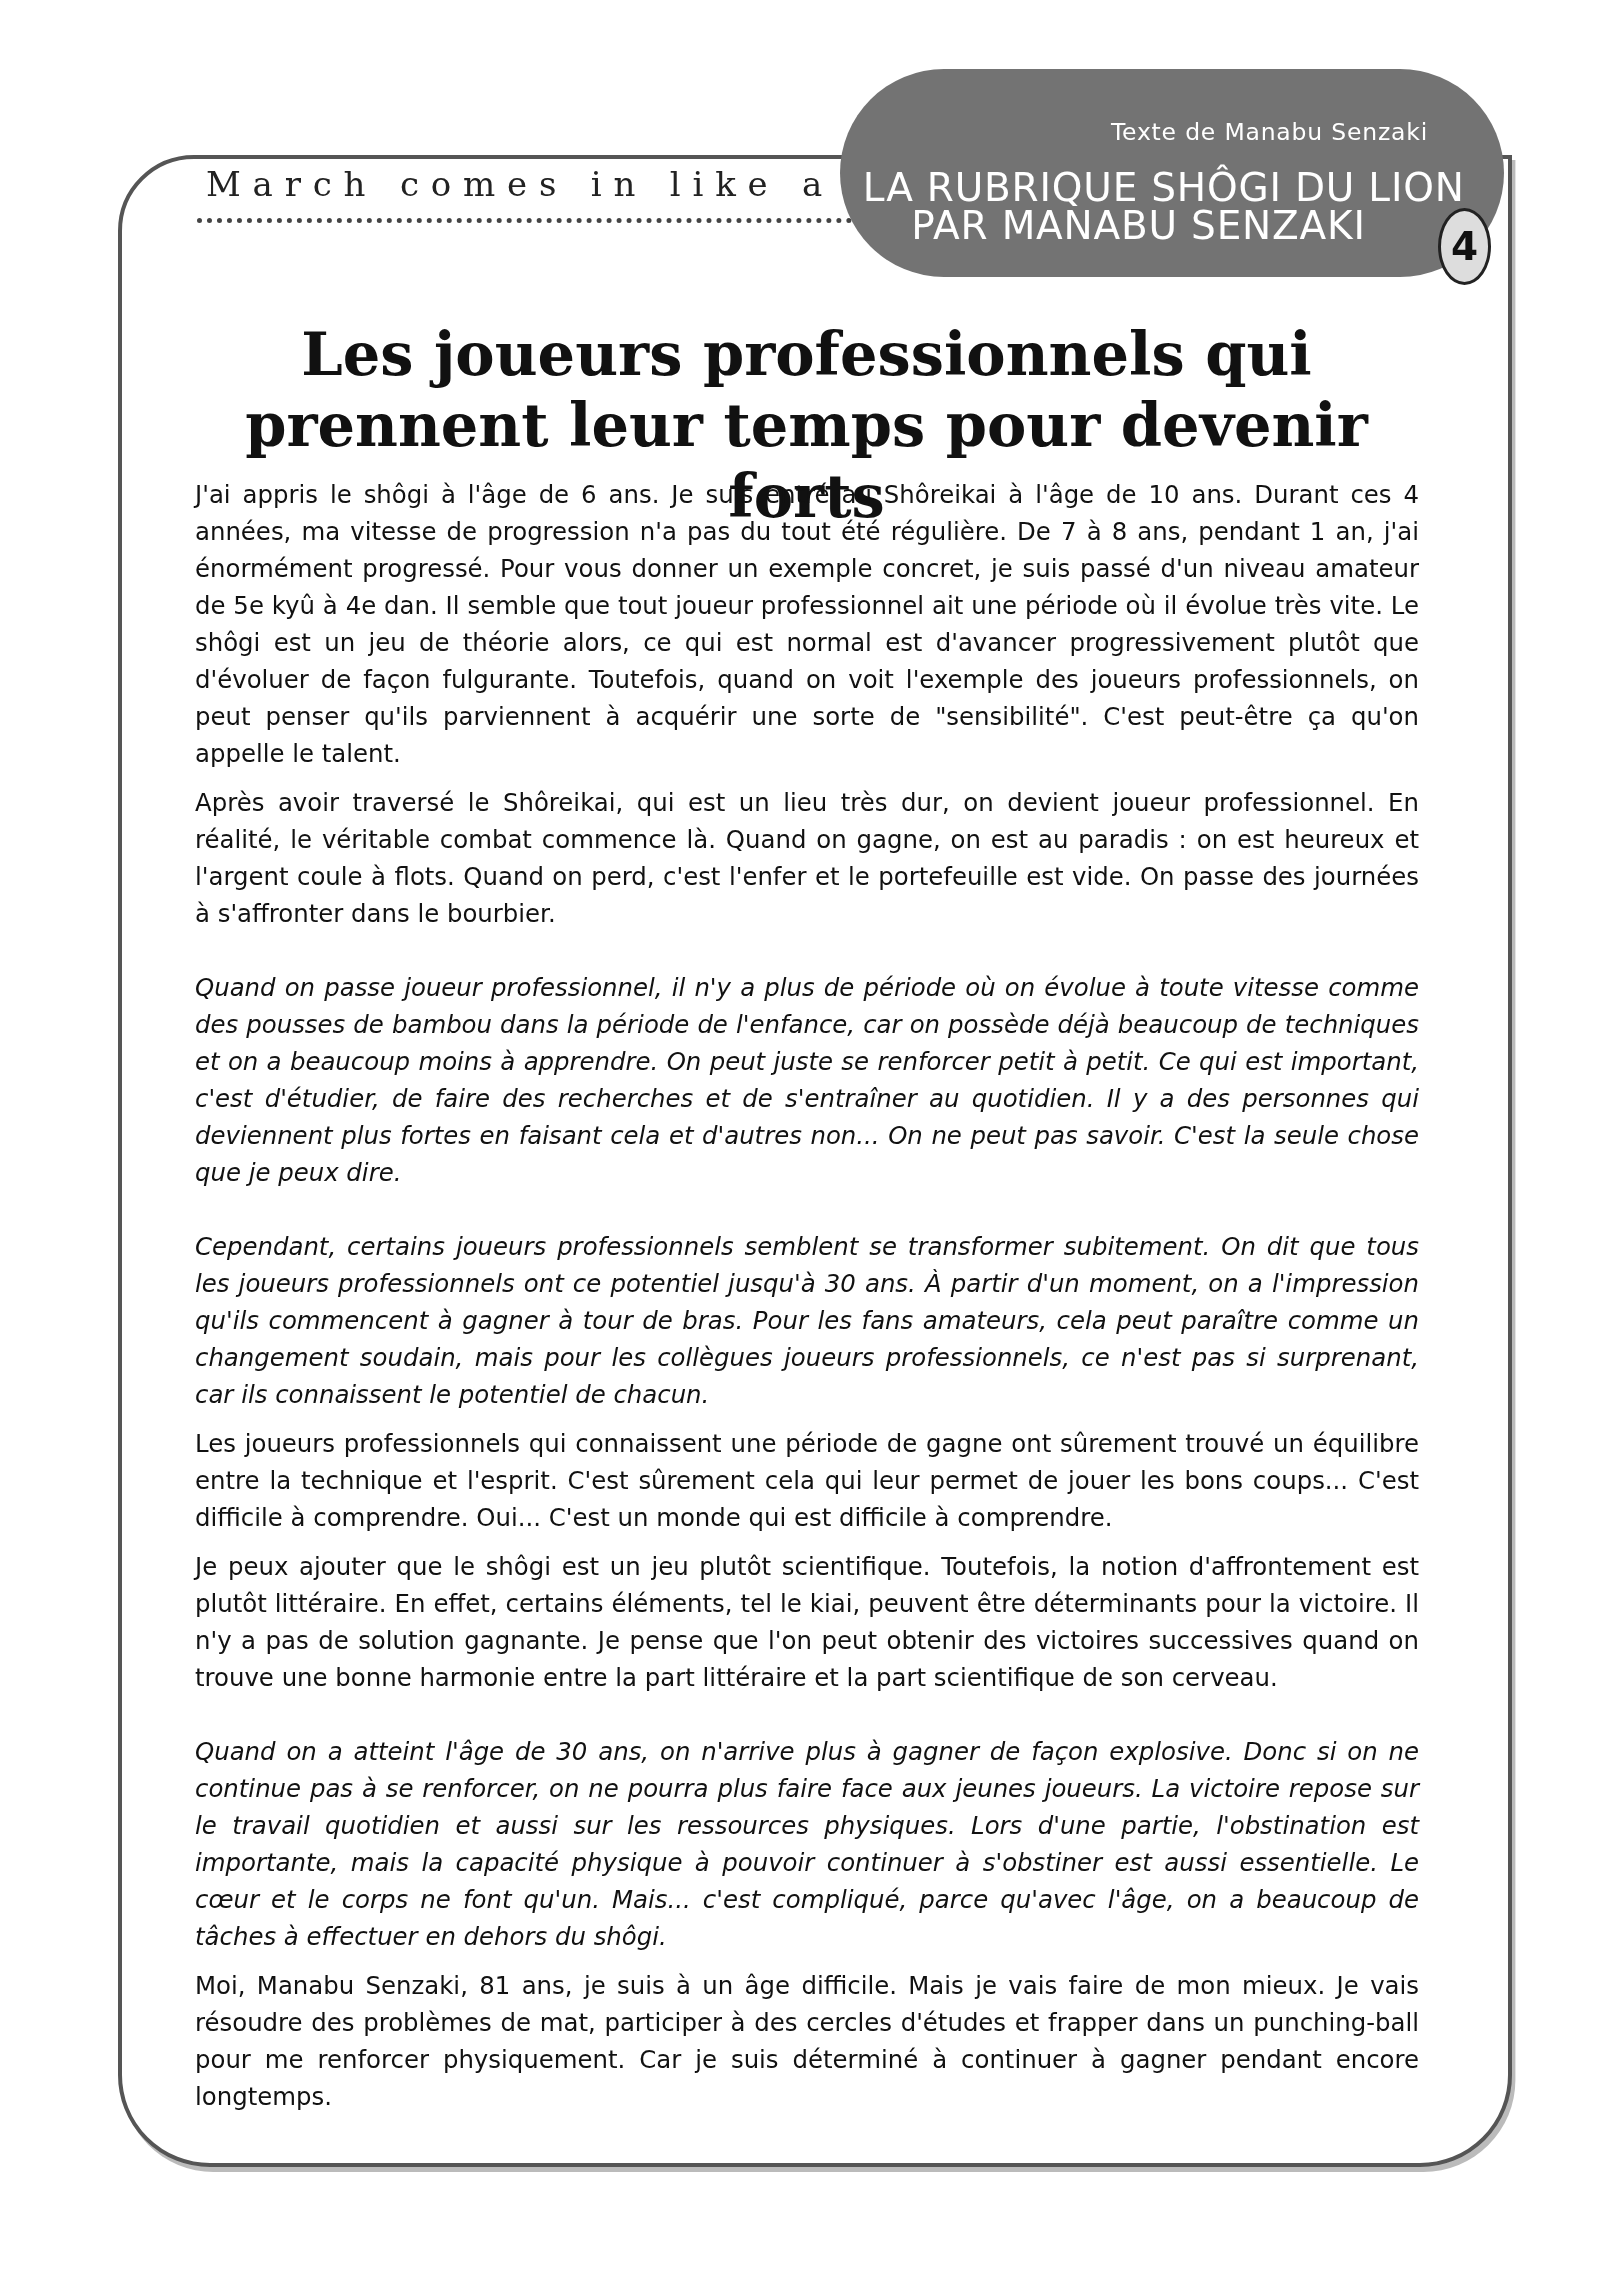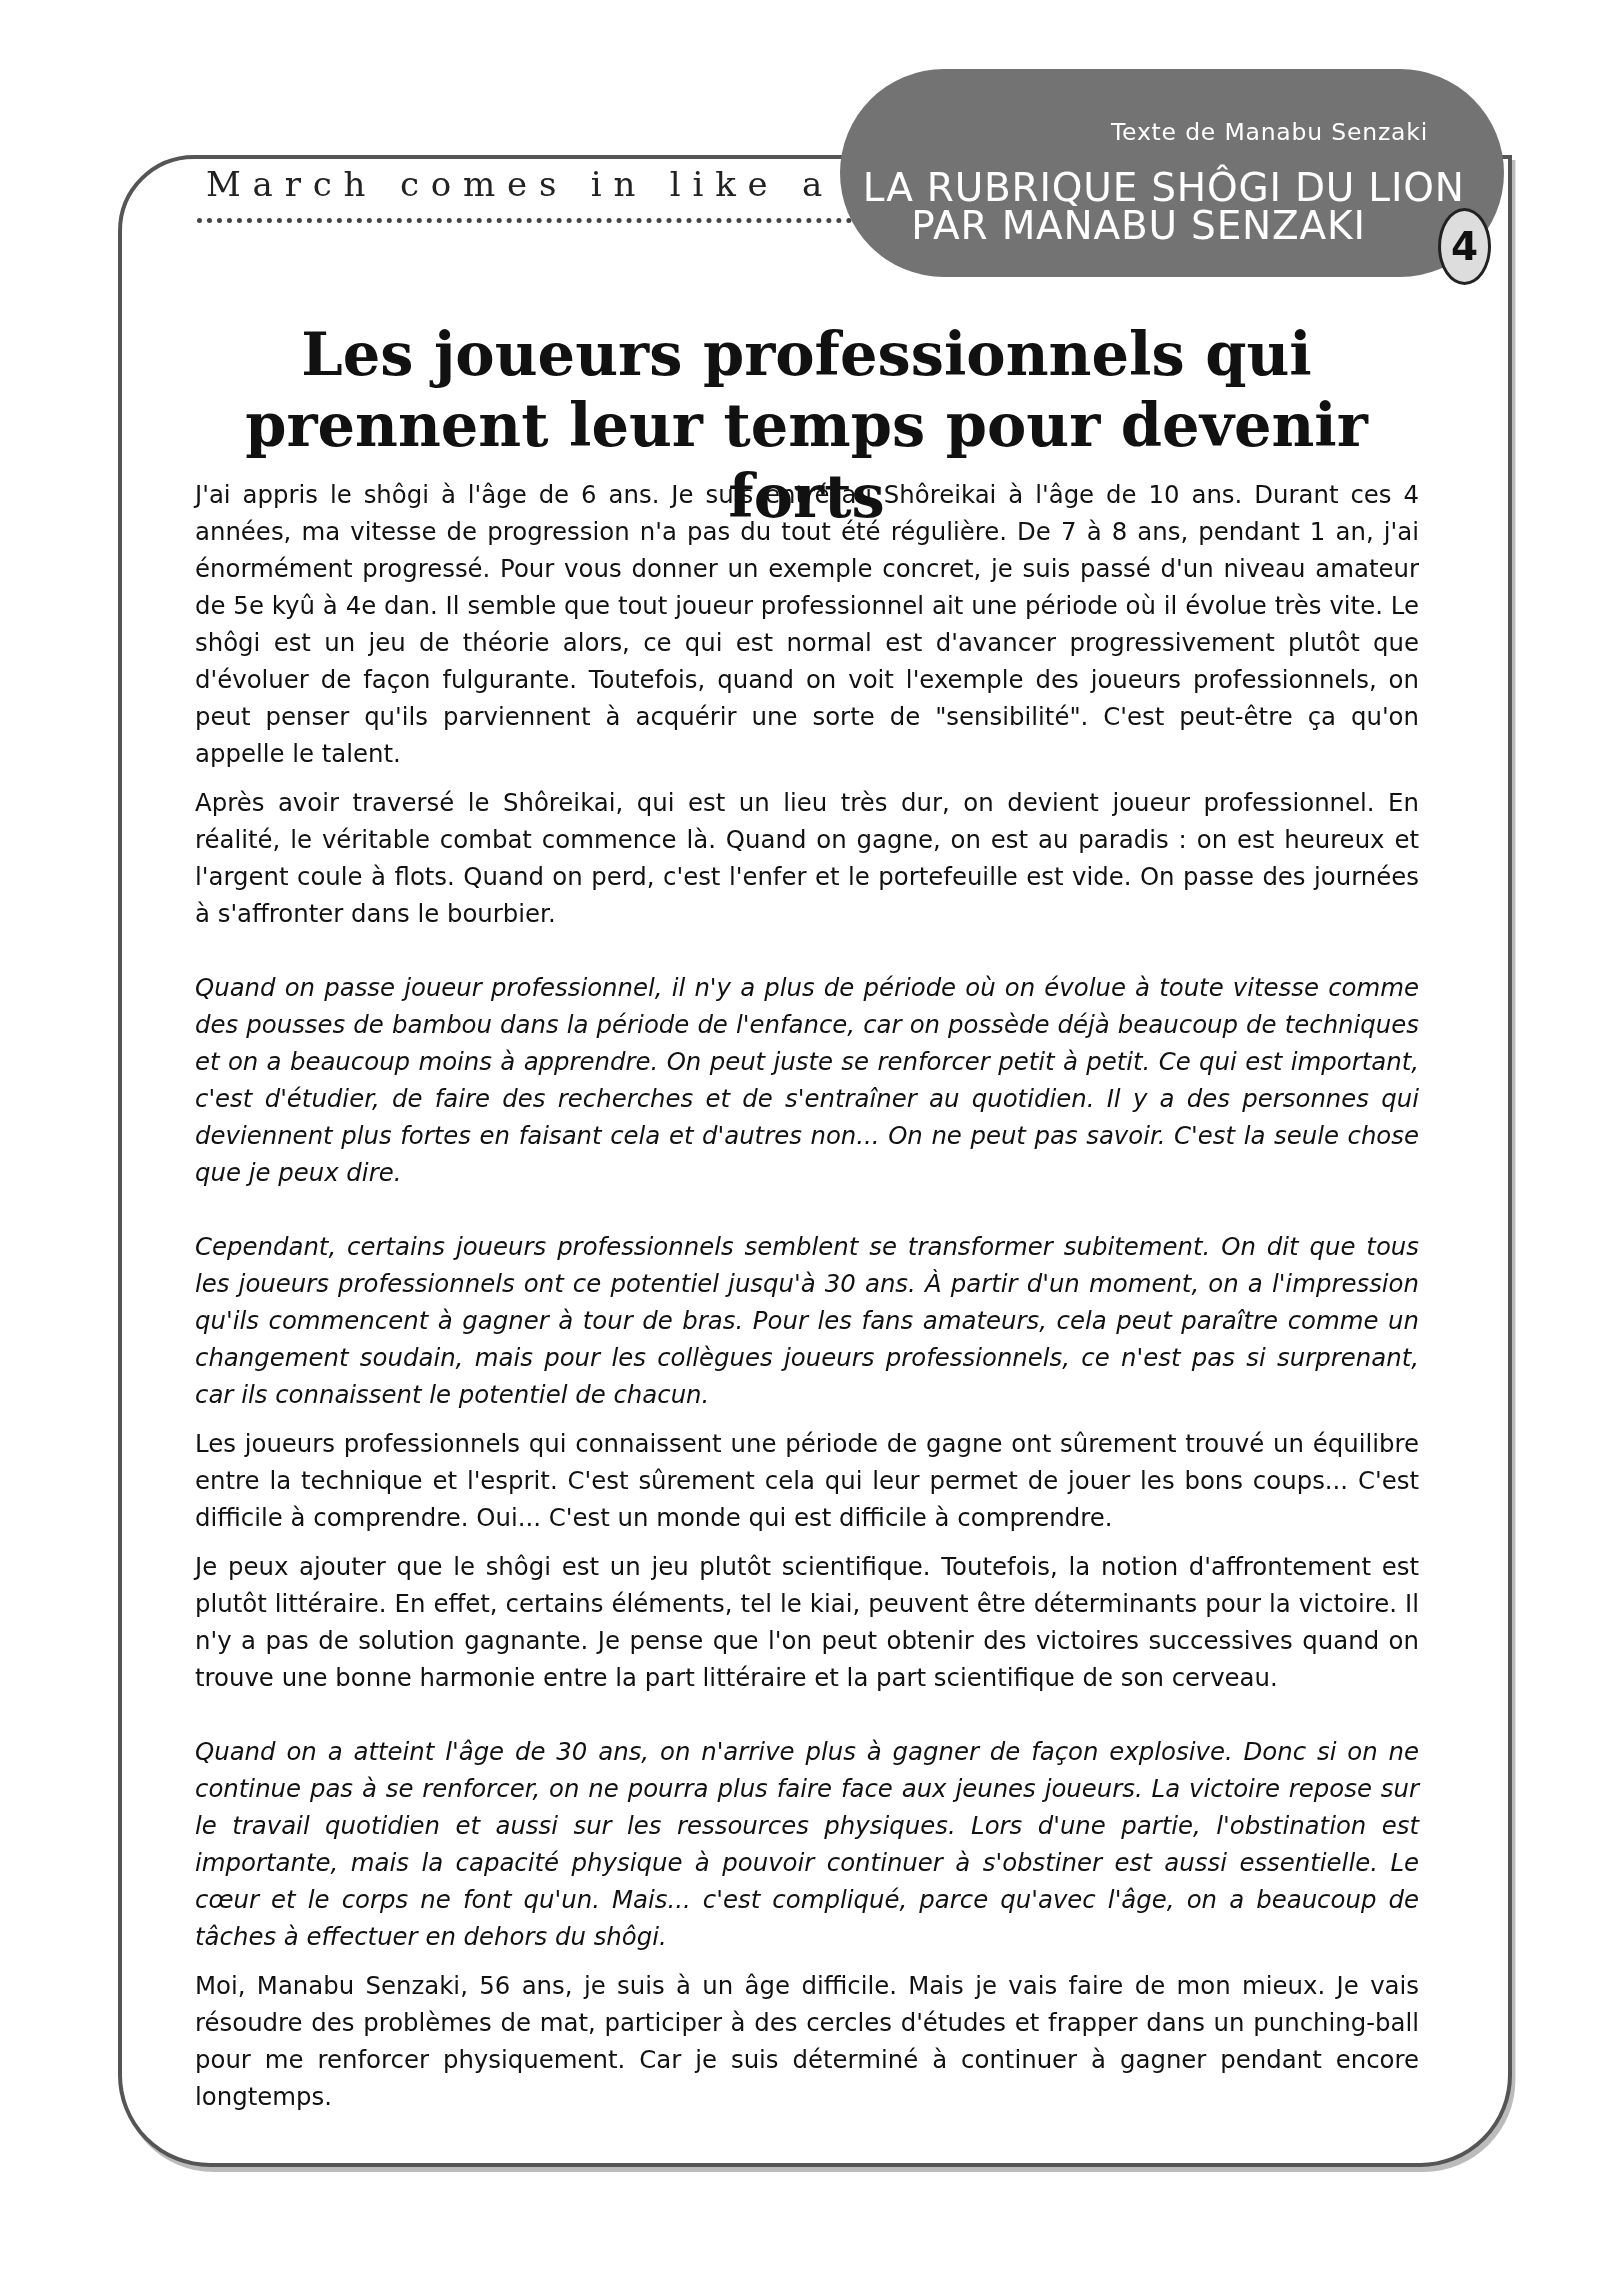--- a/index.html
+++ b/index.html
@@ -34,15 +34,15 @@
 <div class="title">Les joueurs professionnels qui prennent leur temps pour devenir forts</div>
 
 <div class="body">
   <p>J'ai appris le shôgi à l'âge de 6 ans. Je suis entré au Shôreikai à l'âge de 10 ans. Durant ces 4 années, ma vitesse de progression n'a pas du tout été régulière. De 7 à 8 ans, pendant 1 an, j'ai énormément progressé. Pour vous donner un exemple concret, je suis passé d'un niveau amateur de 5e kyû à 4e dan. Il semble que tout joueur professionnel ait une période où il évolue très vite. Le shôgi est un jeu de théorie alors, ce qui est normal est d'avancer progressivement plutôt que d'évoluer de façon fulgurante. Toutefois, quand on voit l'exemple des joueurs professionnels, on peut penser qu'ils parviennent à acquérir une sorte de "sensibilité". C'est peut-être ça qu'on appelle le talent.</p>
   <p>Après avoir traversé le Shôreikai, qui est un lieu très dur, on devient joueur professionnel. En réalité, le véritable combat commence là. Quand on gagne, on est au paradis : on est heureux et l'argent coule à flots. Quand on perd, c'est l'enfer et le portefeuille est vide. On passe des journées à s'affronter dans le bourbier.</p>
   <p class="gap">Quand on passe joueur professionnel, il n'y a plus de période où on évolue à toute vitesse comme des pousses de bambou dans la période de l'enfance, car on possède déjà beaucoup de techniques et on a beaucoup moins à apprendre. On peut juste se renforcer petit à petit. Ce qui est important, c'est d'étudier, de faire des recherches et de s'entraîner au quotidien. Il y a des personnes qui deviennent plus fortes en faisant cela et d'autres non... On ne peut pas savoir. C'est la seule chose que je peux dire.</p>
   <p class="gap">Cependant, certains joueurs professionnels semblent se transformer subitement. On dit que tous les joueurs professionnels ont ce potentiel jusqu'à 30 ans. À partir d'un moment, on a l'impression qu'ils commencent à gagner à tour de bras. Pour les fans amateurs, cela peut paraître comme un changement soudain, mais pour les collègues joueurs professionnels, ce n'est pas si surprenant, car ils connaissent le potentiel de chacun.</p>
   <p>Les joueurs professionnels qui connaissent une période de gagne ont sûrement trouvé un équilibre entre la technique et l'esprit. C'est sûrement cela qui leur permet de jouer les bons coups... C'est difficile à comprendre. Oui... C'est un monde qui est difficile à comprendre.</p>
   <p>Je peux ajouter que le shôgi est un jeu plutôt scientifique. Toutefois, la notion d'affrontement est plutôt littéraire. En effet, certains éléments, tel le kiai, peuvent être déterminants pour la victoire. Il n'y a pas de solution gagnante. Je pense que l'on peut obtenir des victoires successives quand on trouve une bonne harmonie entre la part littéraire et la part scientifique de son cerveau.</p>
   <p class="gap">Quand on a atteint l'âge de 30 ans, on n'arrive plus à gagner de façon explosive. Donc si on ne continue pas à se renforcer, on ne pourra plus faire face aux jeunes joueurs. La victoire repose sur le travail quotidien et aussi sur les ressources physiques. Lors d'une partie, l'obstination est importante, mais la capacité physique à pouvoir continuer à s'obstiner est aussi essentielle. Le cœur et le corps ne font qu'un. Mais... c'est compliqué, parce qu'avec l'âge, on a beaucoup de tâches à effectuer en dehors du shôgi.</p>
-  <p>Moi, Manabu Senzaki, 56 ans, je suis à un âge difficile. Mais je vais faire de mon mieux. Je vais résoudre des problèmes de mat, participer à des cercles d'études et frapper dans un punching-ball pour me renforcer physiquement. Car je suis déterminé à continuer à gagner pendant encore longtemps.</p>
+  <p>Moi, Manabu Senzaki, 81 ans, je suis à un âge difficile. Mais je vais faire de mon mieux. Je vais résoudre des problèmes de mat, participer à des cercles d'études et frapper dans un punching-ball pour me renforcer physiquement. Car je suis déterminé à continuer à gagner pendant encore longtemps.</p>
 </div>
 
 
 </body></html>

